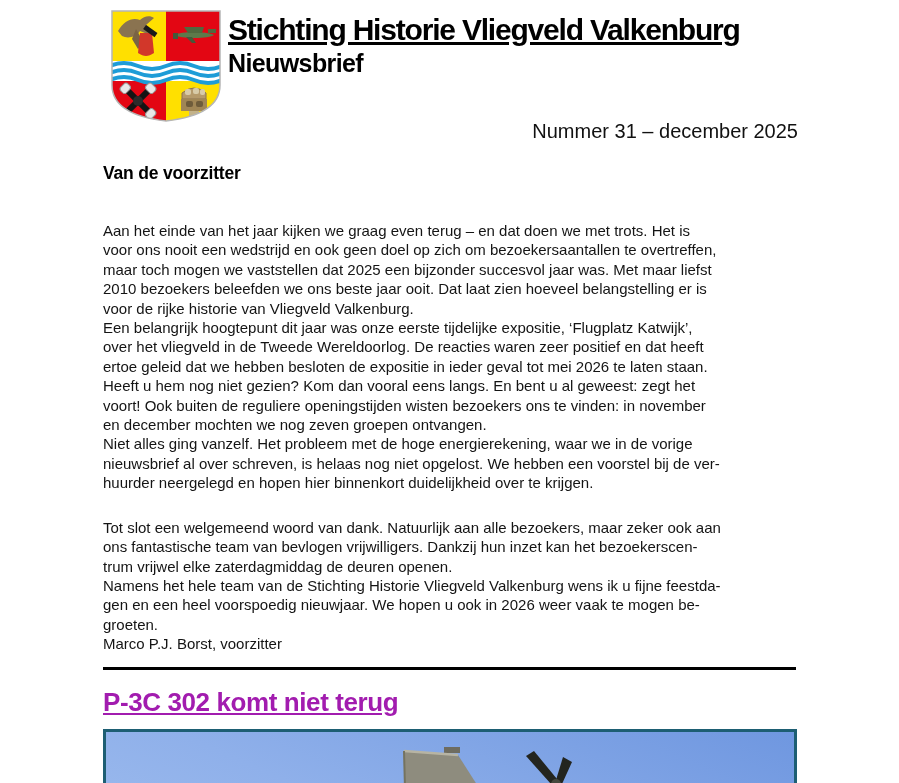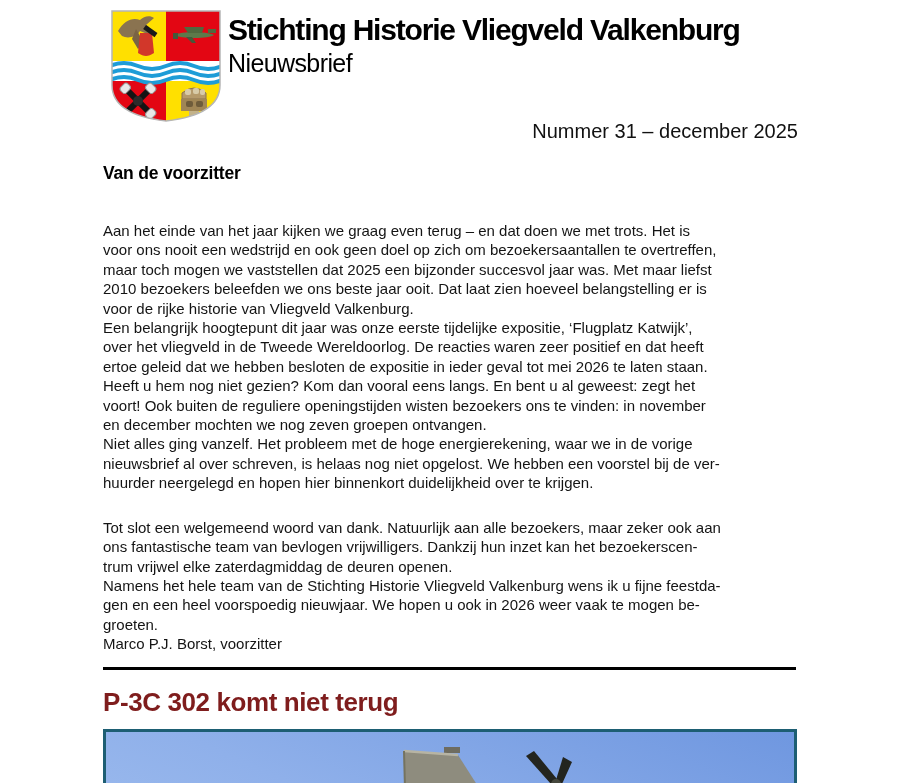--- a/index.html
+++ b/index.html
@@ -14,45 +14,45 @@
   .crest {
     position: absolute; left: 110px; top: 9px;
     width: 112px; height: 114px;
   }
 
   .content { position: absolute; left: 103px; top: 0; width: 695px; }
 
   .masthead { padding-top: 12px; margin-left: 125px; }
   .masthead .title {
     font-size: 30px; font-weight: bold; letter-spacing: -1.2px;
-    line-height: 36px; color: #000; white-space: nowrap;
+    line-height: 36px; color: #000; white-space: nowrap; text-decoration: underline;
   }
   .masthead .subtitle {
-    font-size: 25px; font-weight: normal; letter-spacing: -0.6px;
+    font-size: 25px; font-weight: bold; letter-spacing: -0.6px;
     line-height: 30px; color: #000;
   }
 
   .issue { margin-top: 44px; text-align: right; font-size: 20px; line-height: 19px; color: #111; }
 
   h2.section-heading {
     margin-top: 22px; font-size: 17.5px; line-height: 20px;
     font-weight: bold; color: #000; letter-spacing: -0.2px;
   }
 
   .para { margin-top: 38px; font-size: 15px; color: #141414; }
   .para > div { line-height: 19.4px; white-space: nowrap; }
   .para.para-gap { margin-top: 25px; }
 
   .signature { font-size: 15px; line-height: 19.4px; color: #141414; }
 
   .rule { margin-top: 13px; height: 3px; background: #000; border: none; width: 693px; }
 
   h1.article-heading {
     margin-top: 17px; font-size: 26px; line-height: 31px;
-    font-weight: bold; color: #7f1d1d; letter-spacing: -0.4px;
+    font-weight: bold; color: #a21caf; letter-spacing: -0.4px; text-decoration: underline;
   }
 
   .photo {
     margin-top: 11px; width: 694px; height: 300px;
     border: 3px solid #1d5e73; background: #8fb3ec;
     overflow: hidden;
   }
   .photo svg { display: block; }
 </style>
 </head>

